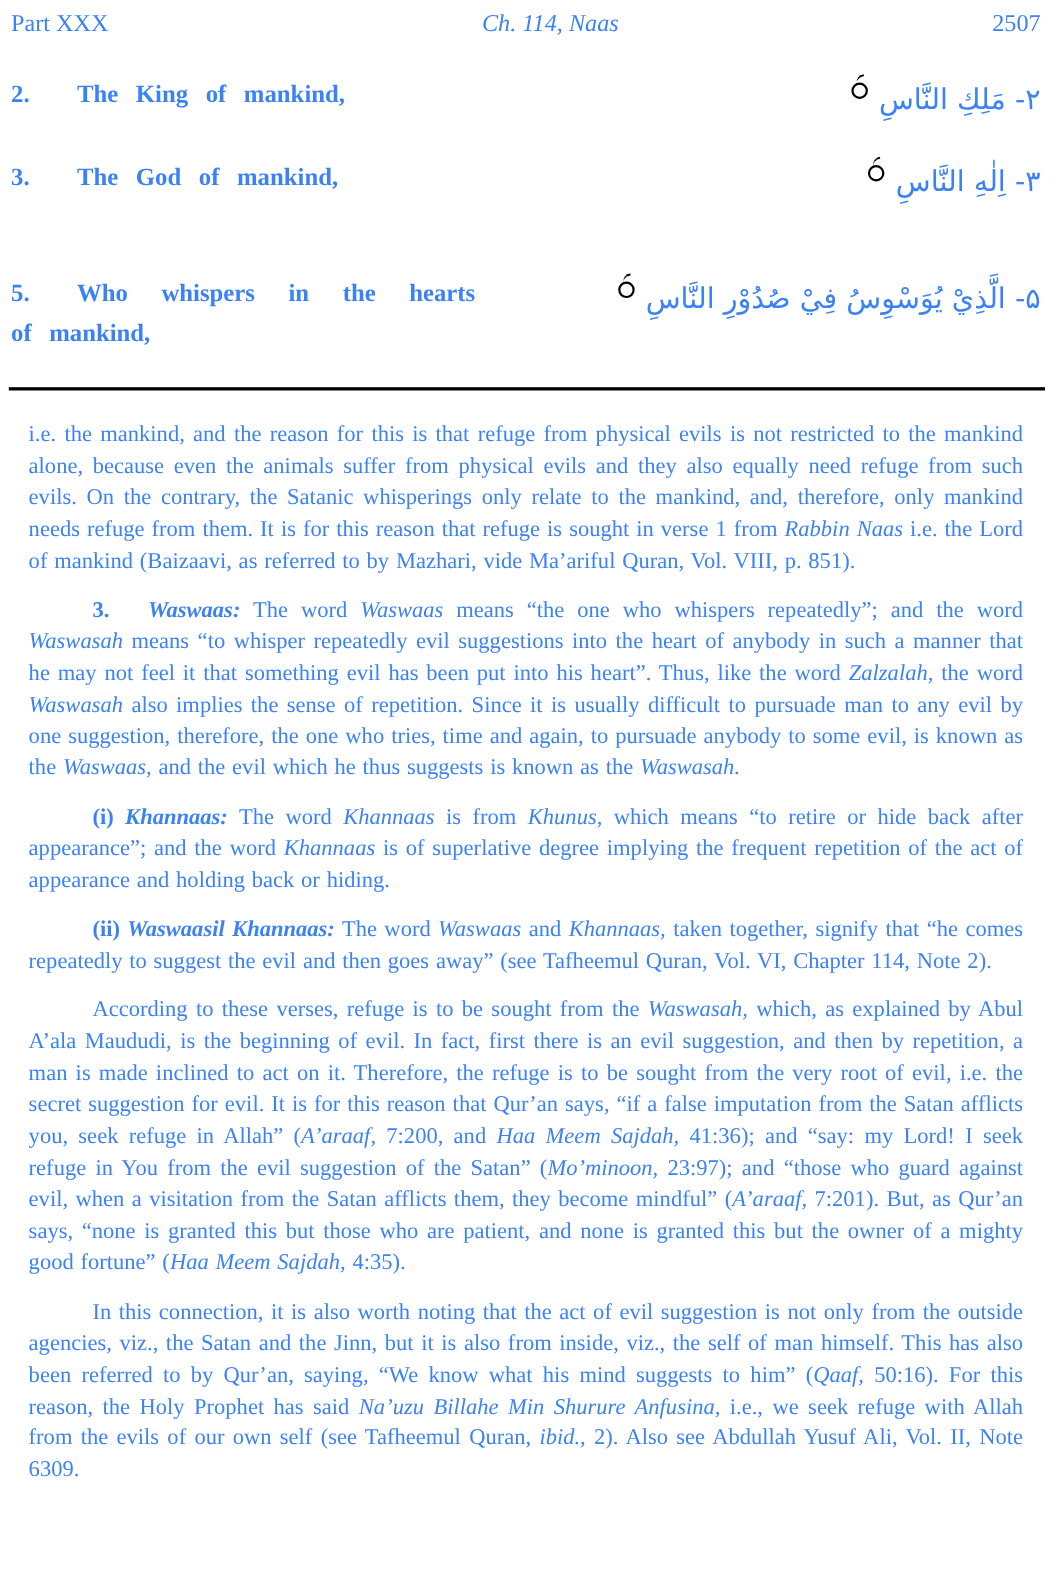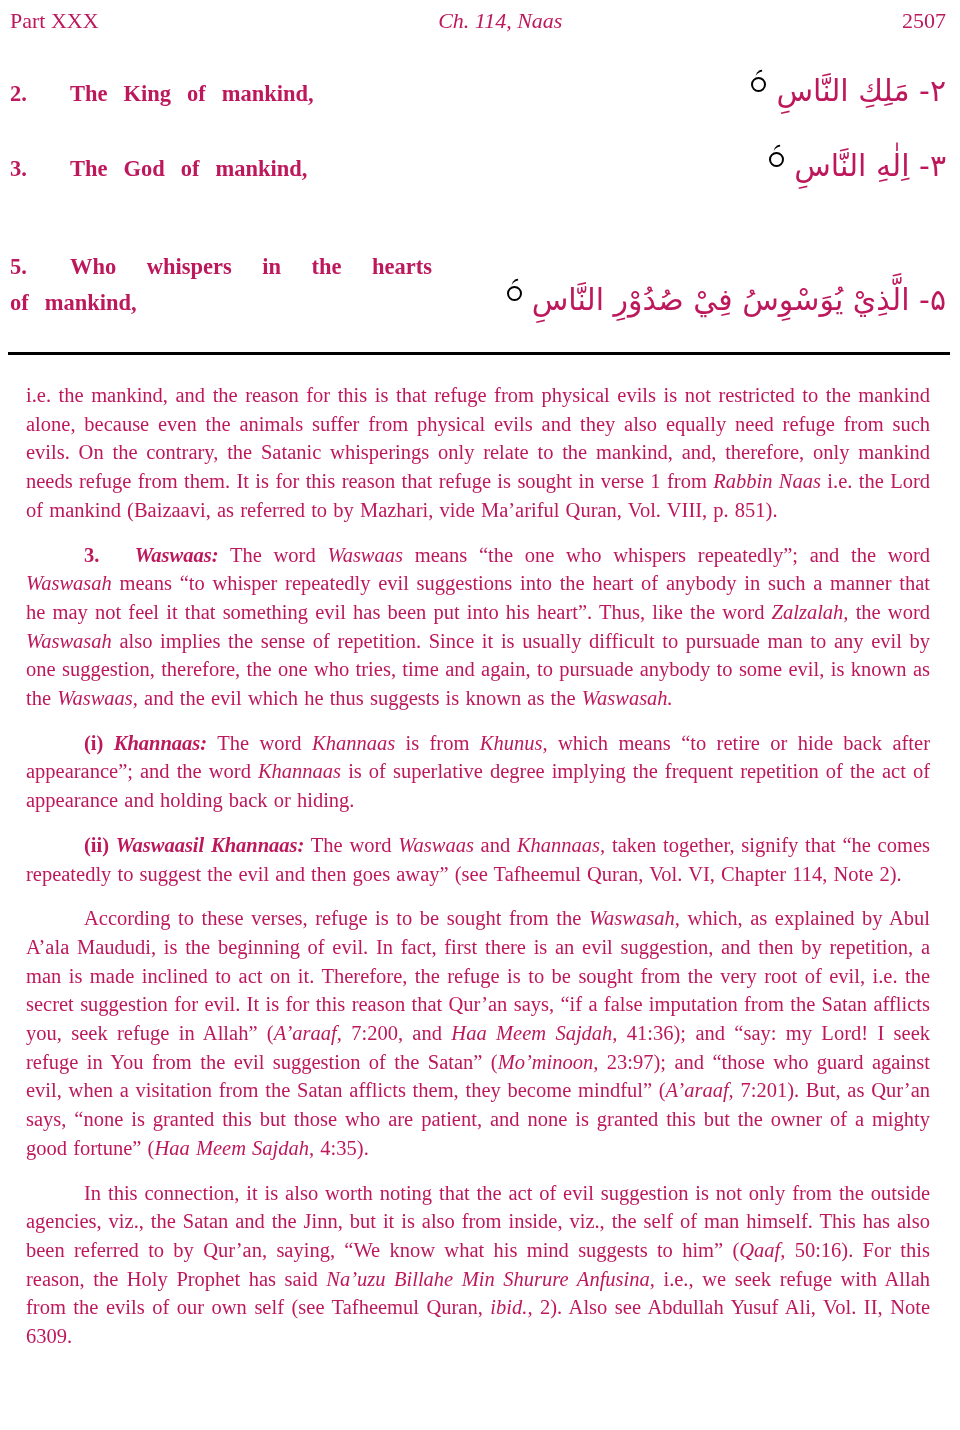--- a/index.html
+++ b/index.html
@@ -2,56 +2,56 @@
 <html><head>
 <meta charset="utf-8">
 <style>
   html, body { margin: 0; padding: 0; background: #ffffff; }
   .page {
     width: 960px;
     height: 1430px;
     box-sizing: border-box;
     padding: 6px 14px 0 10px;
     background: #ffffff;
-    color: #be185d;
+    color: #3b82f6;
     font-family: "Liberation Serif", serif;
     overflow: hidden;
   }
   .page-header {
     display: flex;
     justify-content: space-between;
     align-items: baseline;
     font-size: 22px;
     padding-top: 2px;
   }
   .chapter { font-style: italic; }
 
   .verses { margin-top: 34px; }
   .verse-row {
     display: flex;
     justify-content: space-between;
-    align-items: flex-end;
+    align-items: flex-start;
     margin-bottom: 31px;
   }
   .verse-en {
     width: 422px;
     font-weight: bold;
     font-size: 22.5px;
     line-height: 36px;
   }
   .vline { display: block; }
   .vline.j { text-align: justify; text-align-last: justify; }
   .vline.l { word-spacing: 0.46em; }
   .vnum { display: inline-block; width: 60px; }
   .verse-en sup { font-size: 13px; line-height: 0; }
 
   .verse-ar {
     direction: rtl;
     font-family: "DejaVu Sans", sans-serif;
-    font-size: 30px;
+    font-size: 26px;
     line-height: 42px;
     margin-top: 2px;
     white-space: nowrap;
   }
   .ayah-mark {
     display: inline-block;
     width: 11px;
     height: 11px;
     border: 2px solid #000;
     border-radius: 50%;

